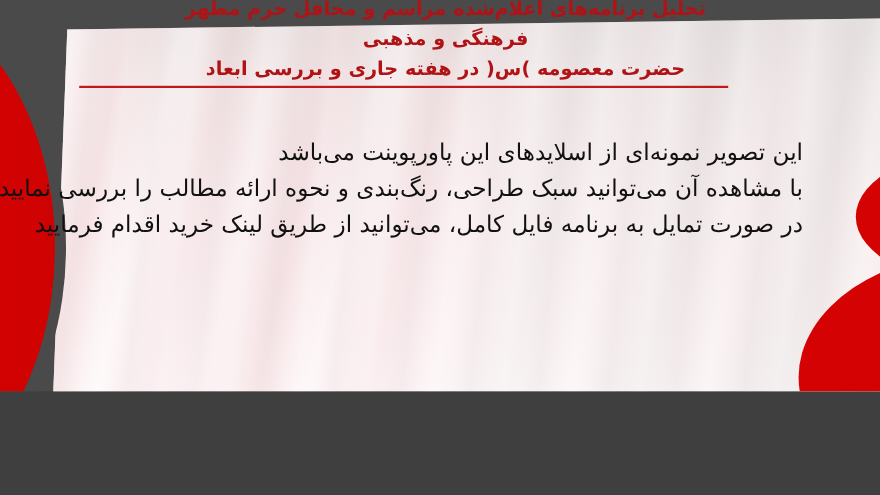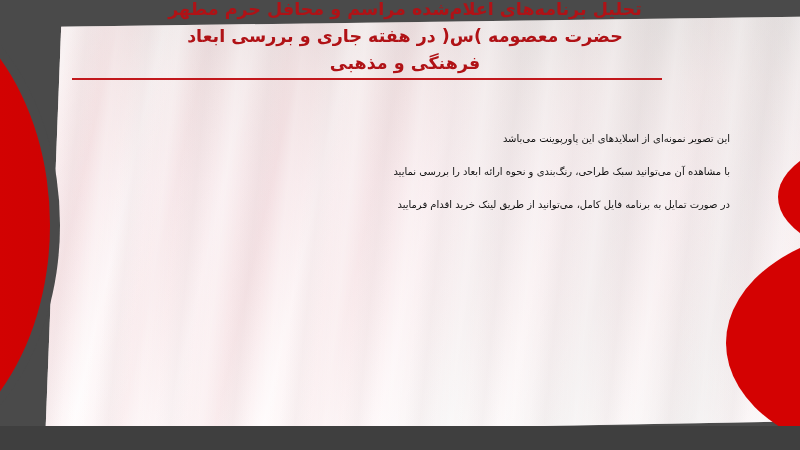--- a/index.html
+++ b/index.html
@@ -3,21 +3,21 @@
 <meta charset="utf-8">
 <style>
   html, body {
     margin: 0;
     padding: 0;
     background: #3f3f3f;
   }
   .slide {
     position: relative;
     width: 800px;
-    height: 426px;
+    height: 356px;
     overflow: hidden;
     background: #4a4a4a;
     font-family: "DejaVu Sans", "Liberation Sans", sans-serif;
   }
 
   
   .frame-top {
     position: absolute;
     left: 0; top: 0;
     width: 800px; height: 30px;
@@ -178,21 +178,21 @@
   .body-block {
     position: absolute;
     right: 70px;
     top: 122px;
     width: 640px;
     z-index: 6;
     direction: rtl;
     text-align: right;
   }
   .body-line {
-    font-size: 10px;
+    font-size: 21px;
     line-height: 33px;
     color: #111111;
     white-space: nowrap;
   }
 </style>
 </head>
 <body>
 
 <div class="slide">
 
@@ -205,24 +205,24 @@
   </div>
 
   <div class="right-curve-top"></div>
   <div class="right-curve"></div>
 
   <div class="left-lens-border"></div>
   <div class="left-lens"></div>
 
   <div class="title-block">
     <div class="title-line l1">تحلیل برنامه‌های اعلام‌شده مراسم و محافل حرم مطهر</div>
+    <div class="title-line l3">فرهنگی و مذهبی</div>
     <div class="title-line l2">حضرت معصومه )س( در هفته جاری و بررسی ابعاد</div>
-    <div class="title-line l3">فرهنگی و مذهبی</div>
   </div>
   <div class="title-rule"></div>
 
   <div class="body-block">
     <div class="body-line">این تصویر نمونه‌ای از اسلایدهای این پاورپوینت می‌باشد</div>
-    <div class="body-line">با مشاهده آن می‌توانید سبک طراحی، رنگ‌بندی و نحوه ارائه ابعاد را بررسی نمایید</div>
+    <div class="body-line">با مشاهده آن می‌توانید سبک طراحی، رنگ‌بندی و نحوه ارائه مطالب را بررسی نمایید</div>
     <div class="body-line">در صورت تمایل به برنامه فایل کامل، می‌توانید از طریق لینک خرید اقدام فرمایید</div>
   </div>
 
 </div>
 
 </body></html>

